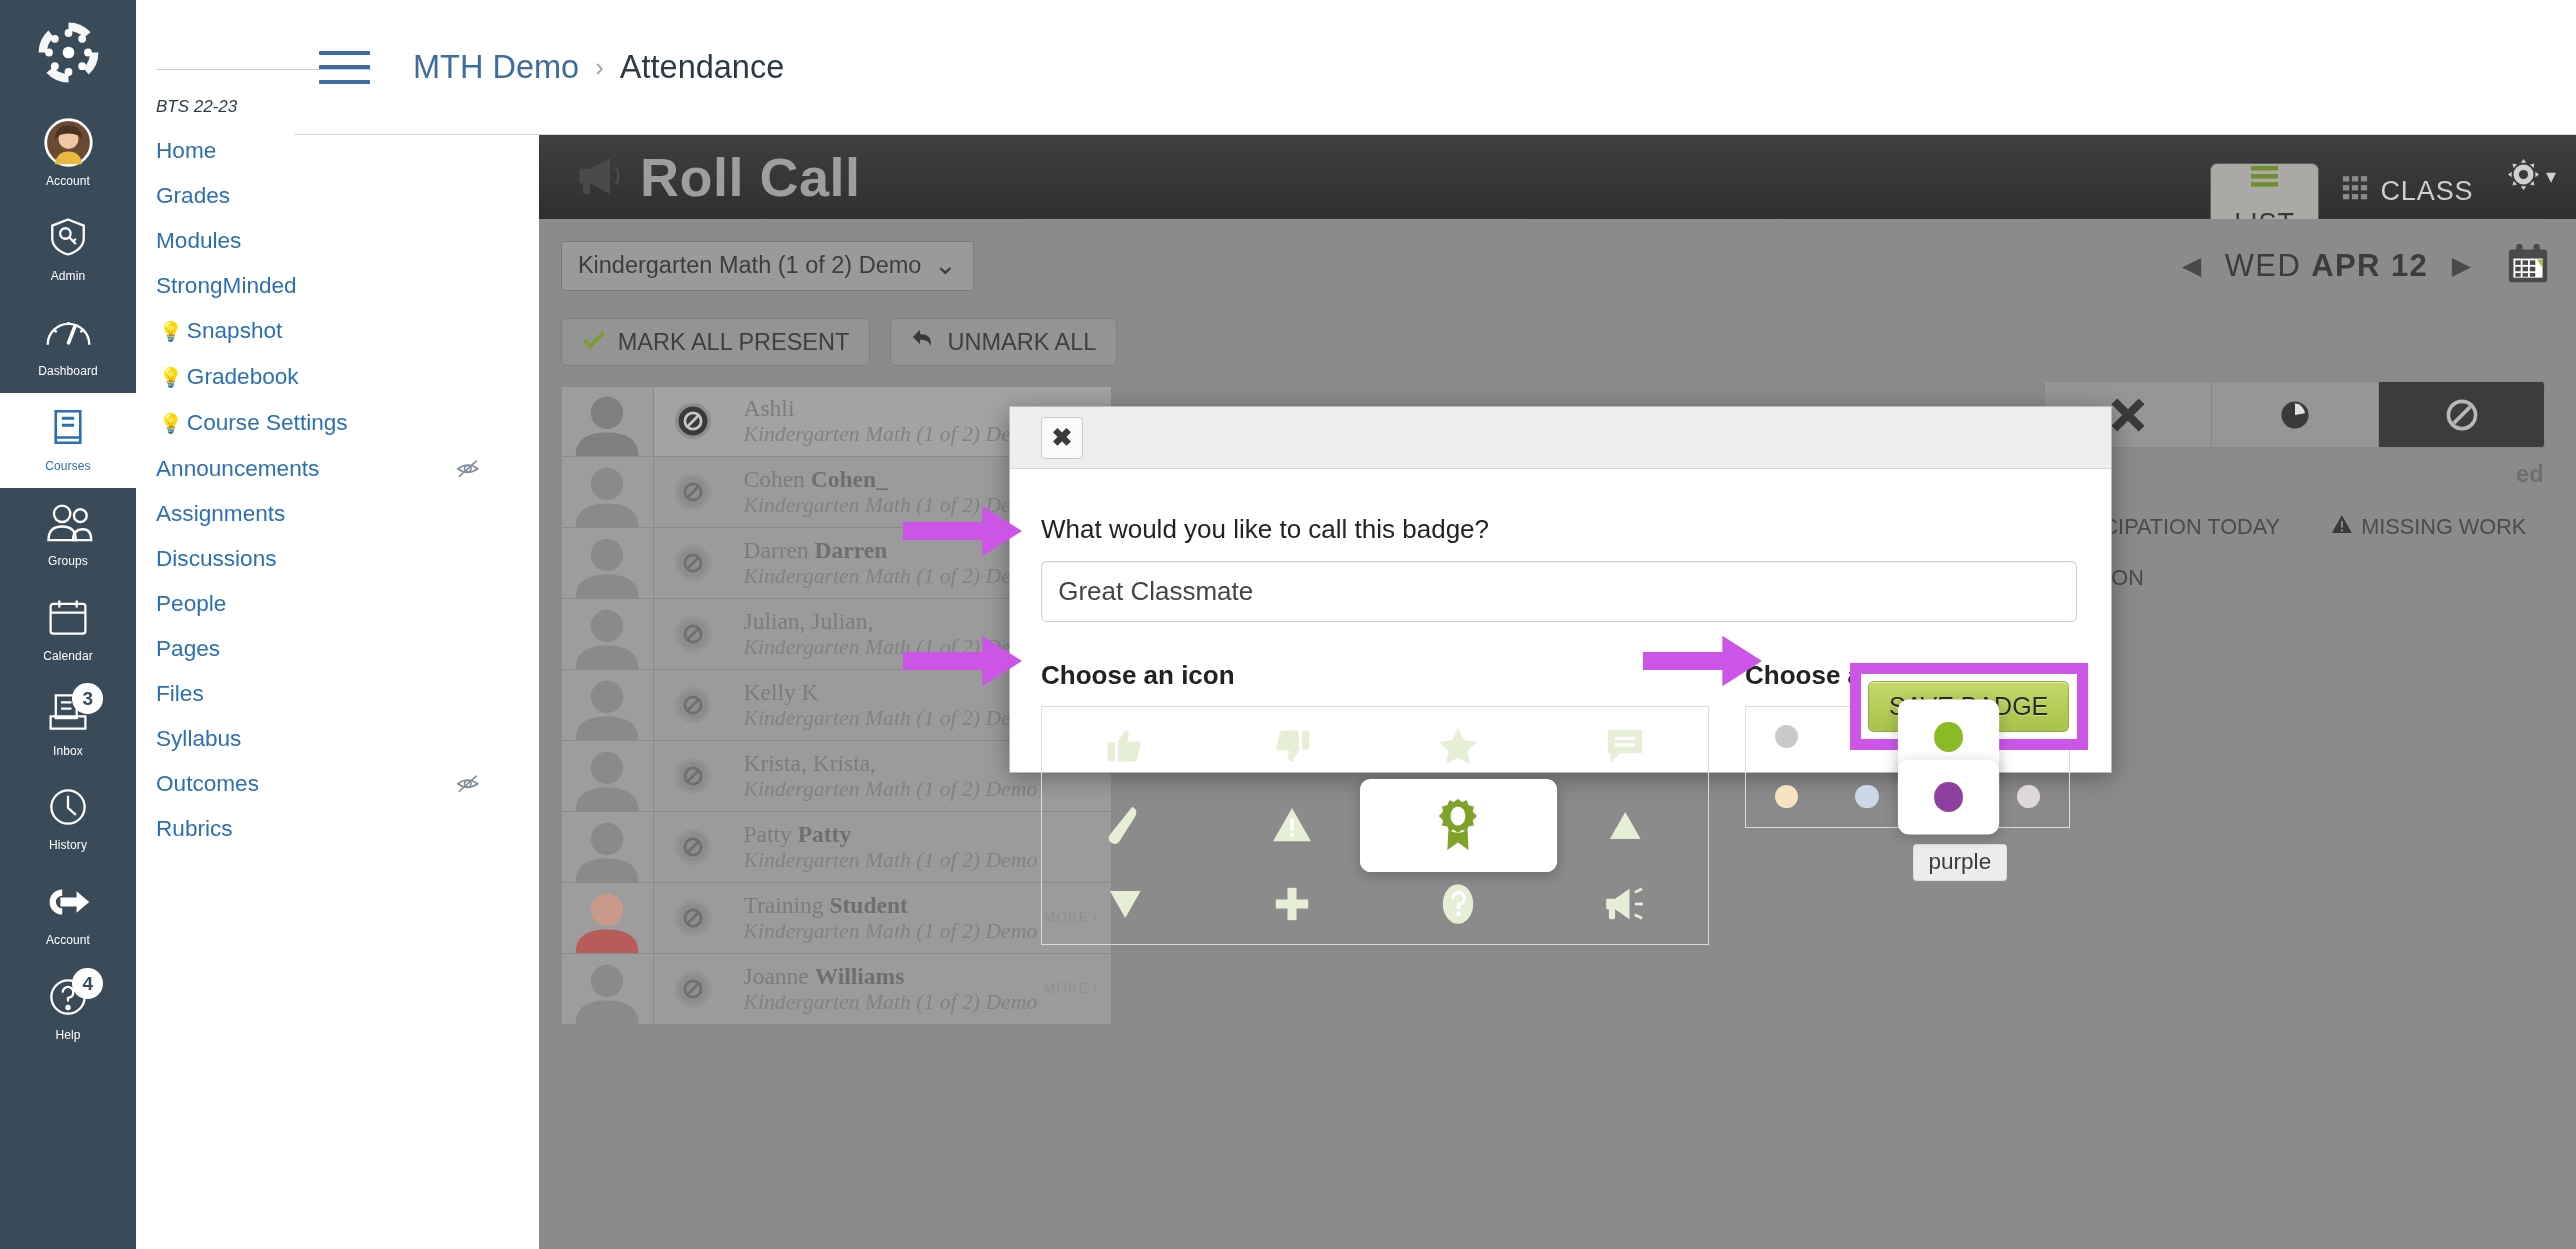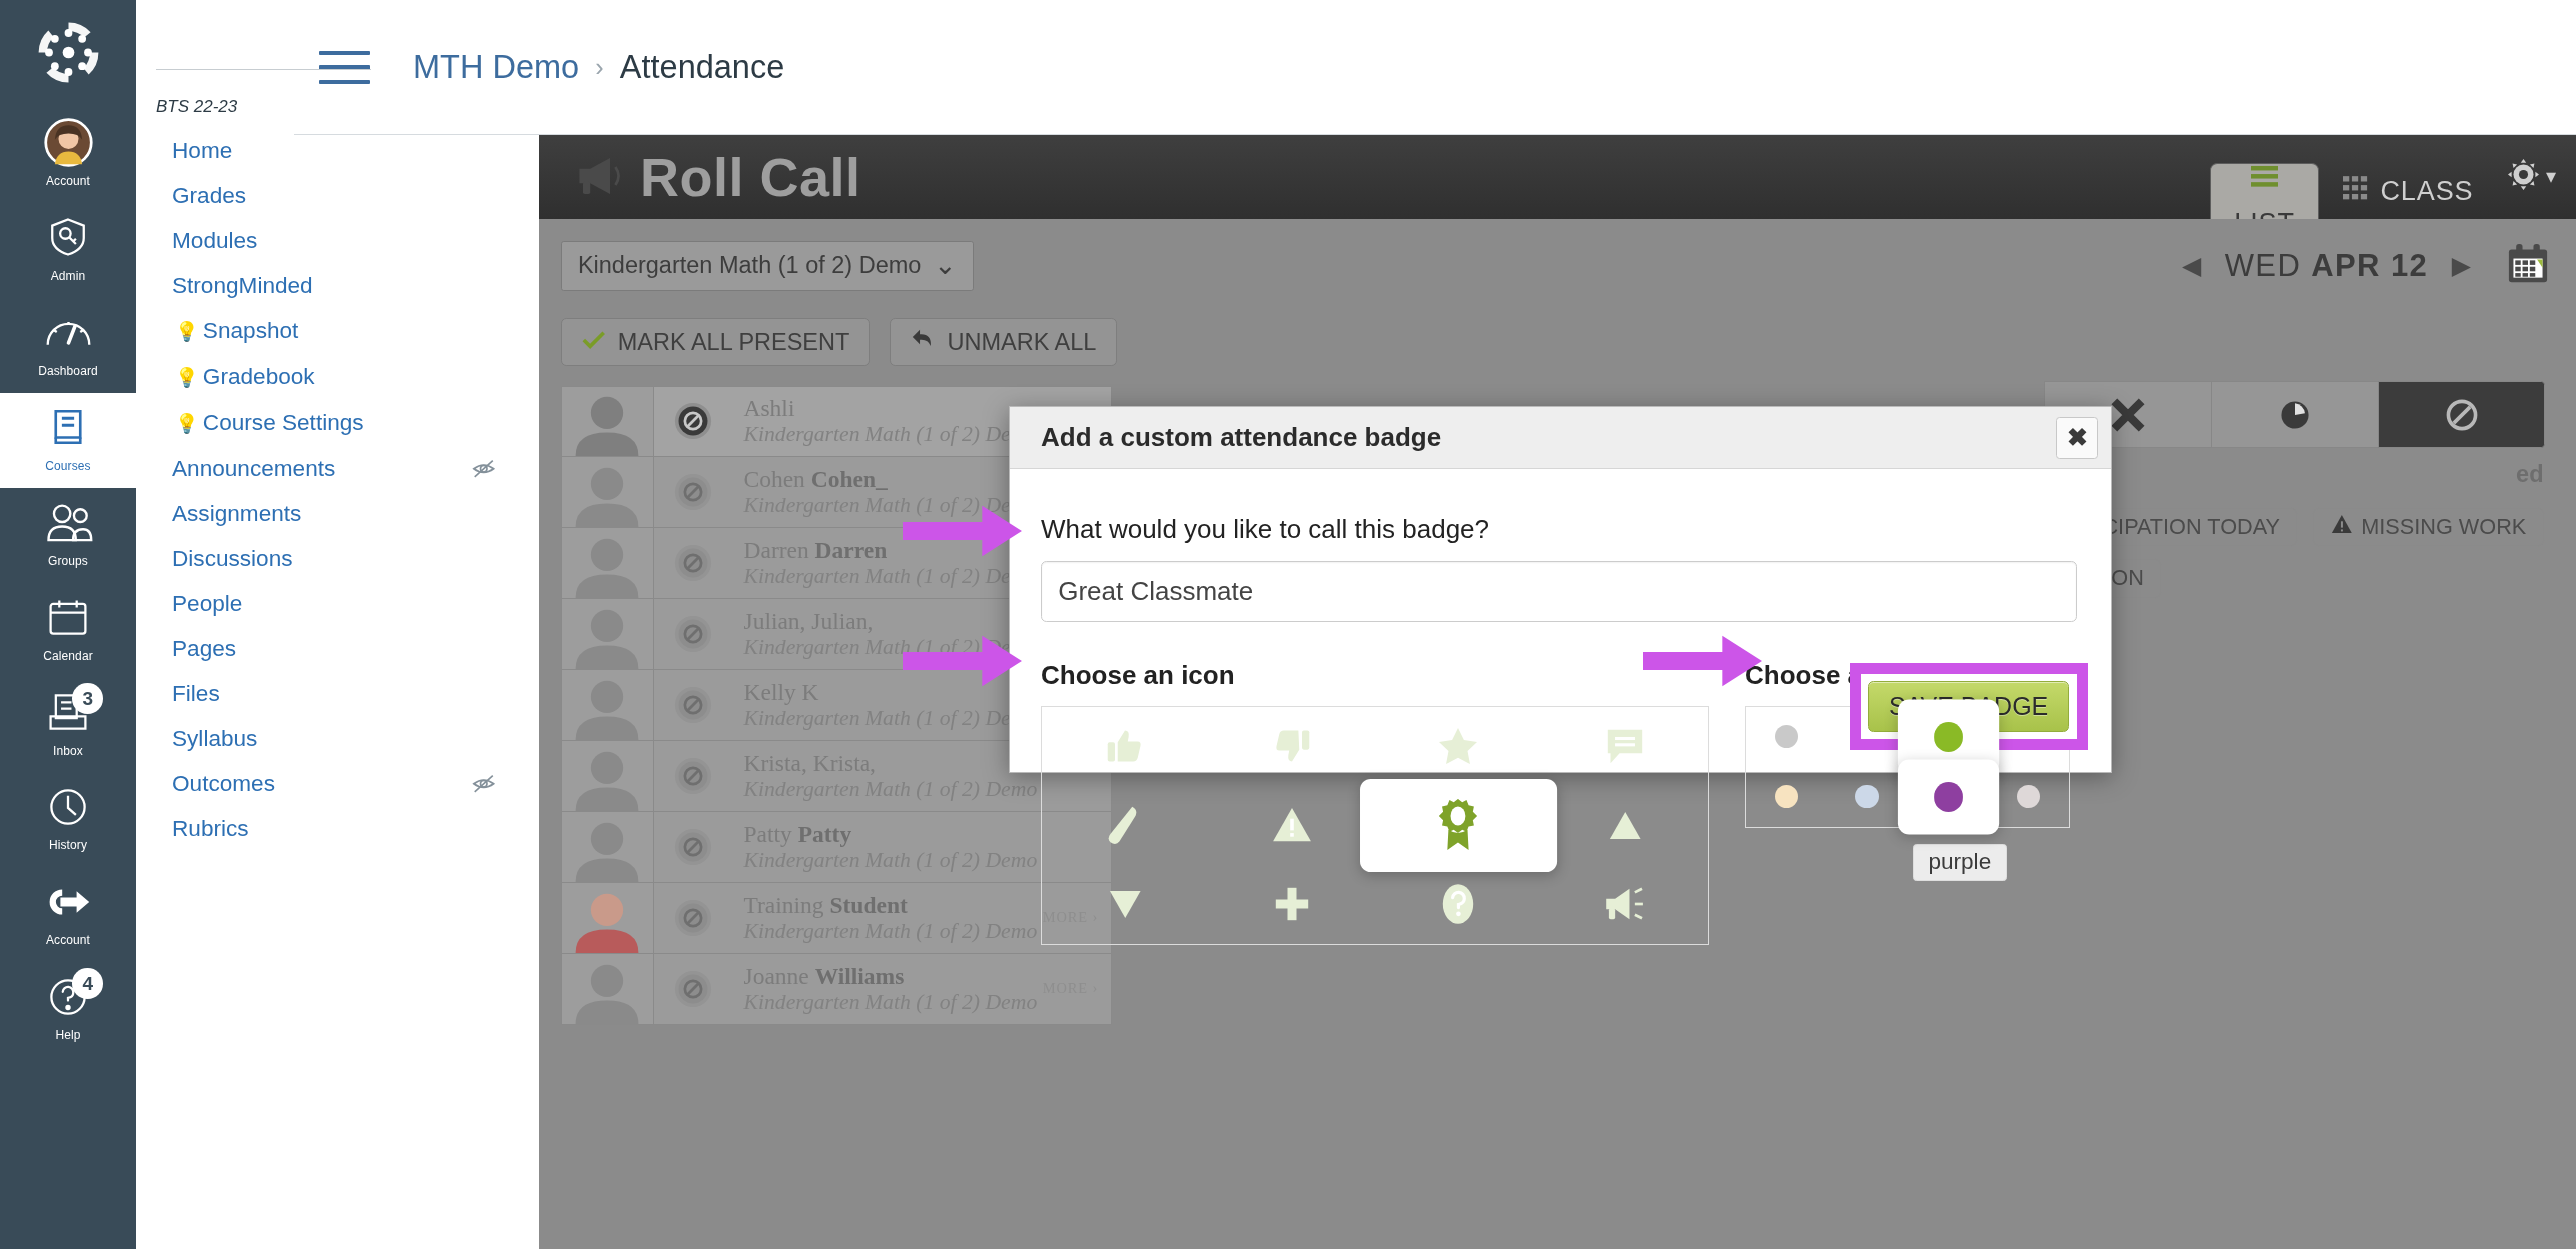--- a/index.html
+++ b/index.html
@@ -44,21 +44,21 @@
   
   #course-nav {
     position: absolute; left: 136px; top: 0;
     width: 158px; height: 1249px;
     background: #fff;
     z-index: 30;
     padding-left: 20px;
   }
   #course-nav .hr { width: 215px; height: 0.9px; background: #C7CDD1; margin-top: 69px; }
   #course-nav .term { font-size: 17px; font-style: italic; color: #2D3B45; margin-top: 27px; }
-  .cnav-list { margin-top: 10.8px; list-style: none; width: 235px; margin-left: 16px; }
+  .cnav-list { margin-top: 10.8px; list-style: none; width: 235px; }
   .cnav-list li { position: relative; }
   .cnav-link {
     display: block; font-size: 22.6px; line-height: 27px;
     color: #2D6FB3; text-decoration: none;
     padding: 9px 0; white-space: nowrap;
   }
   .cnav-link.sub { padding-left: 3.6px; }
   .bulb { font-size: 19px; margin-right: 3.6px; }
   .eye-off {
     position: absolute; right: -88px; top: 11.7px;
@@ -812,21 +812,20 @@
             <span>ATION</span>
           </div>
         </div>
       </div>
 
     </div>
   </div>
 
   <div class="modal-box">
     <div class="modal-header">
-      <div class="modal-title">Add a custom attendance badge</div>
       <div class="modal-close">✖</div>
     </div>
     <div class="modal-body">
       <div class="field-label">What would you like to call this badge?</div>
       <input class="text-input" type="text" value="Great Classmate" placeholder="Badge name" style="">
 
       <div class="two-col">
         <div class="col-icons">
           <div class="sec-head">Choose an icon</div>
           <div class="icon-grid">

